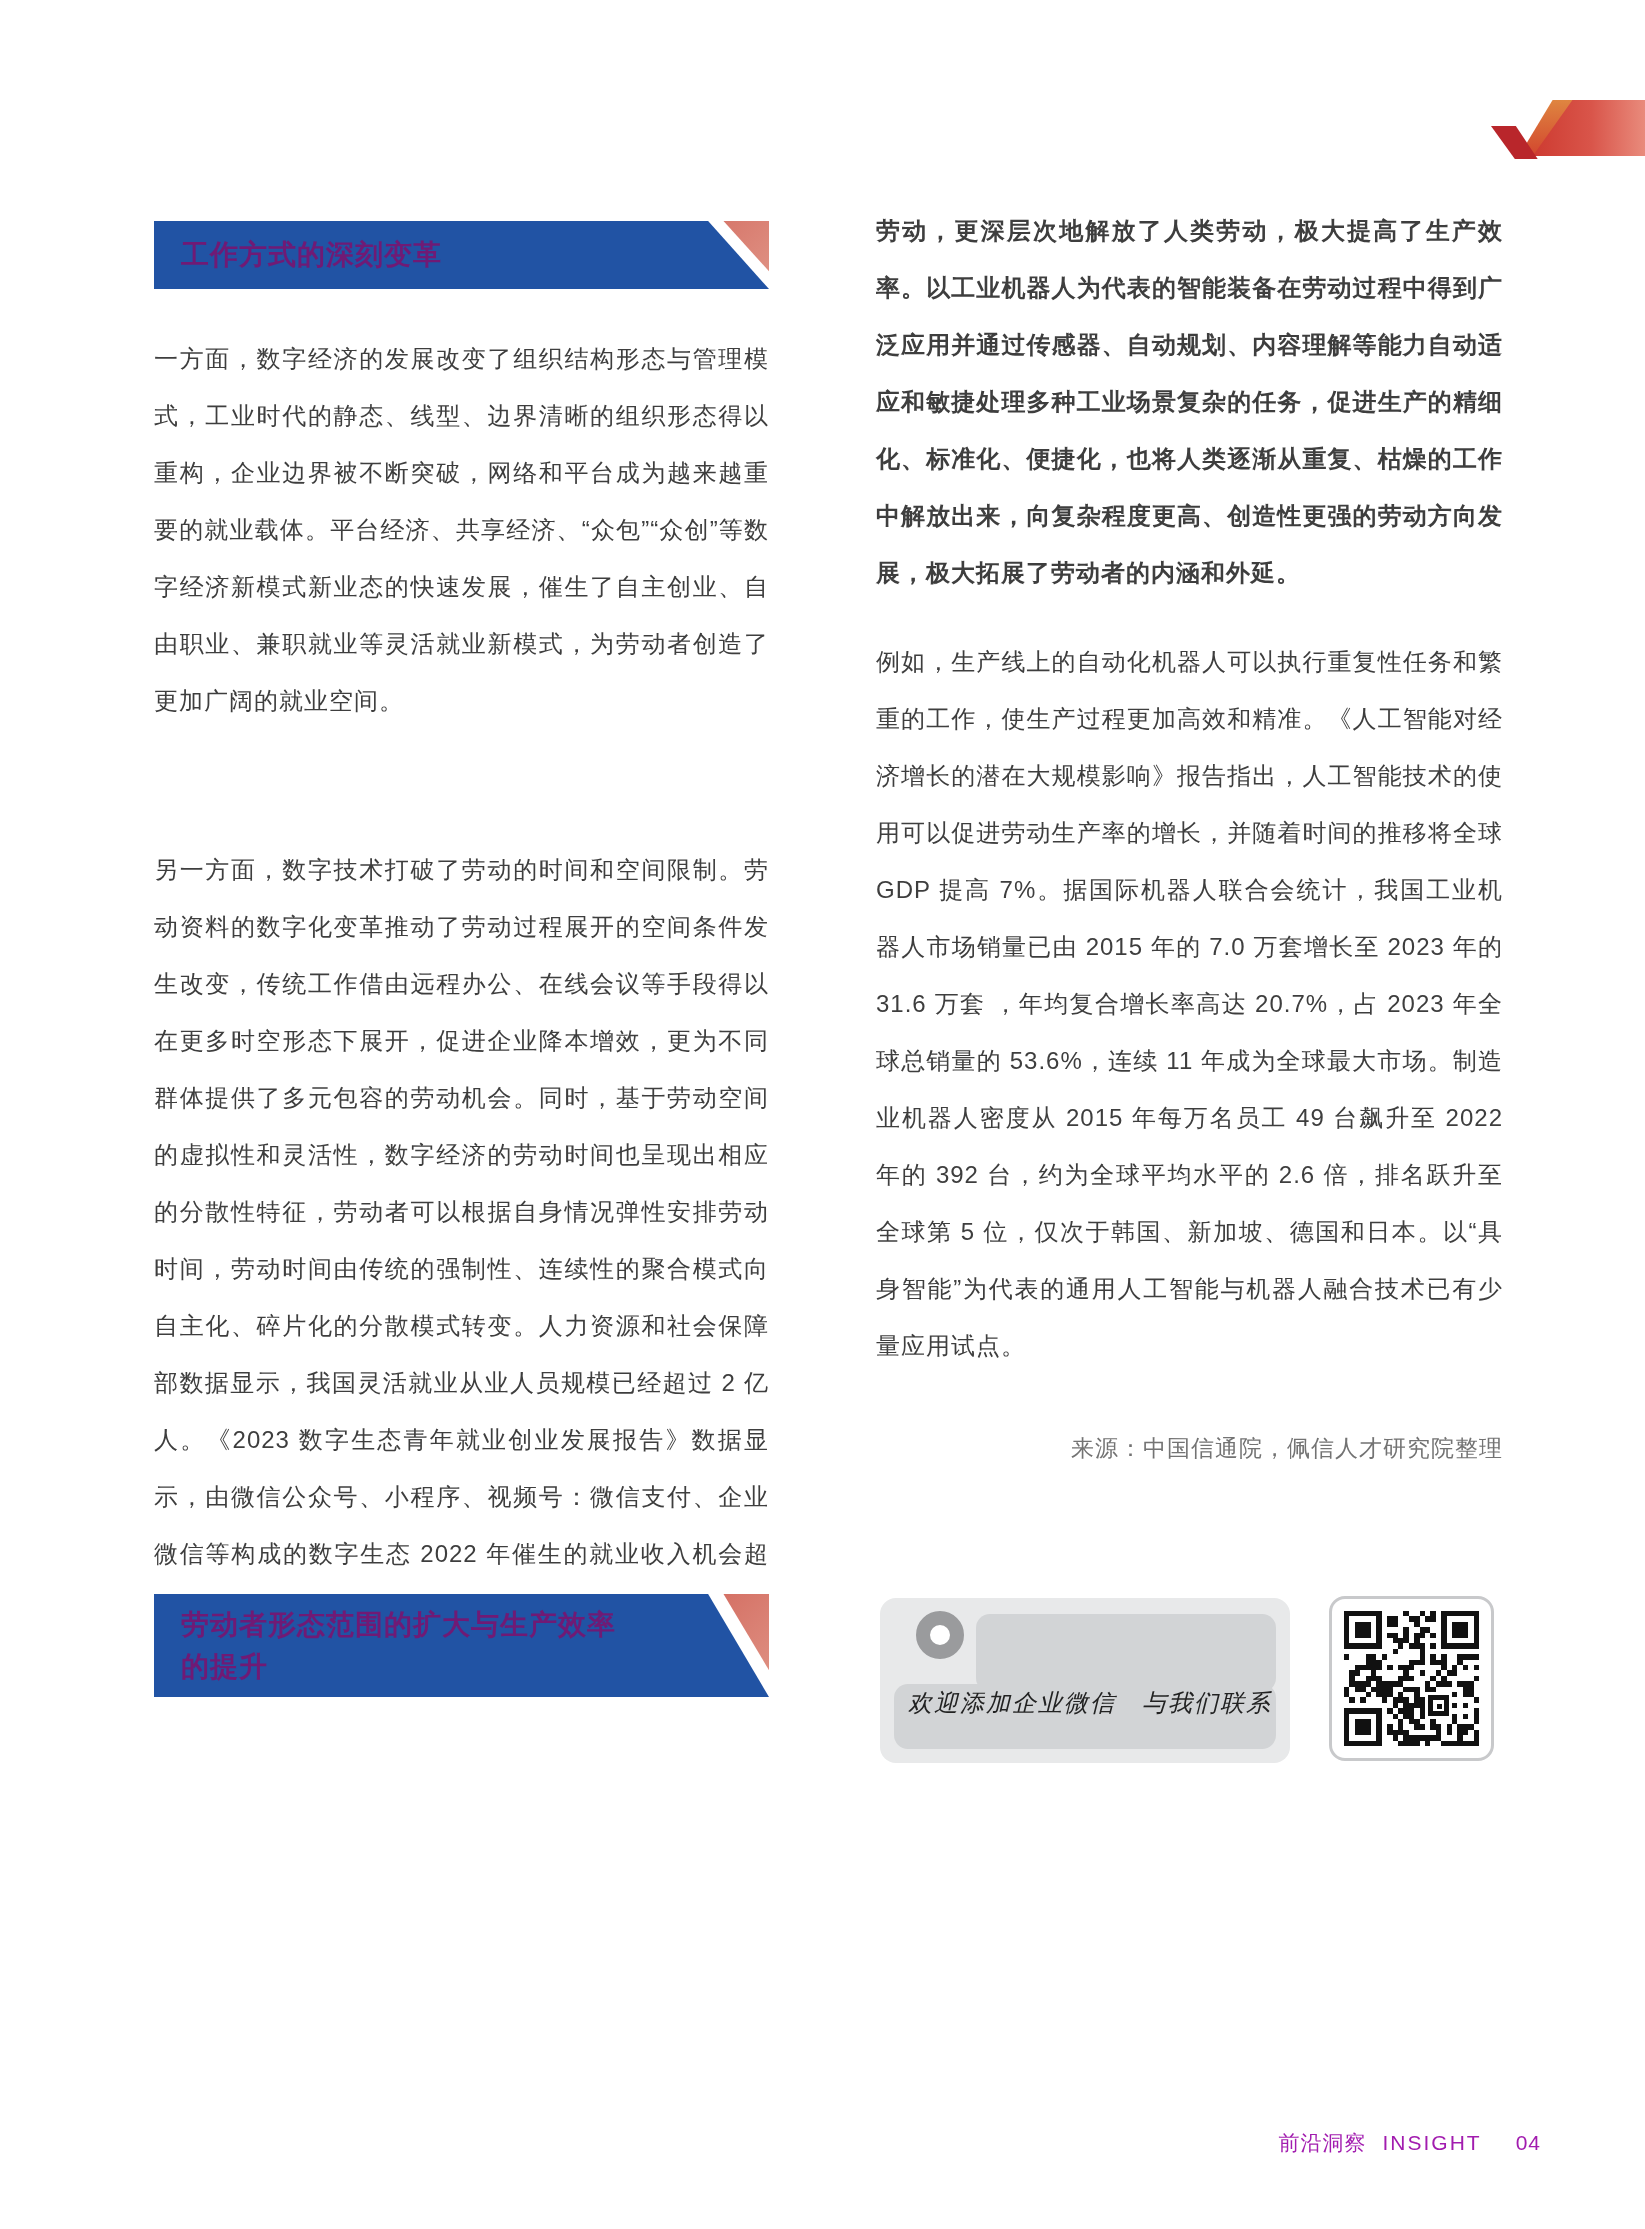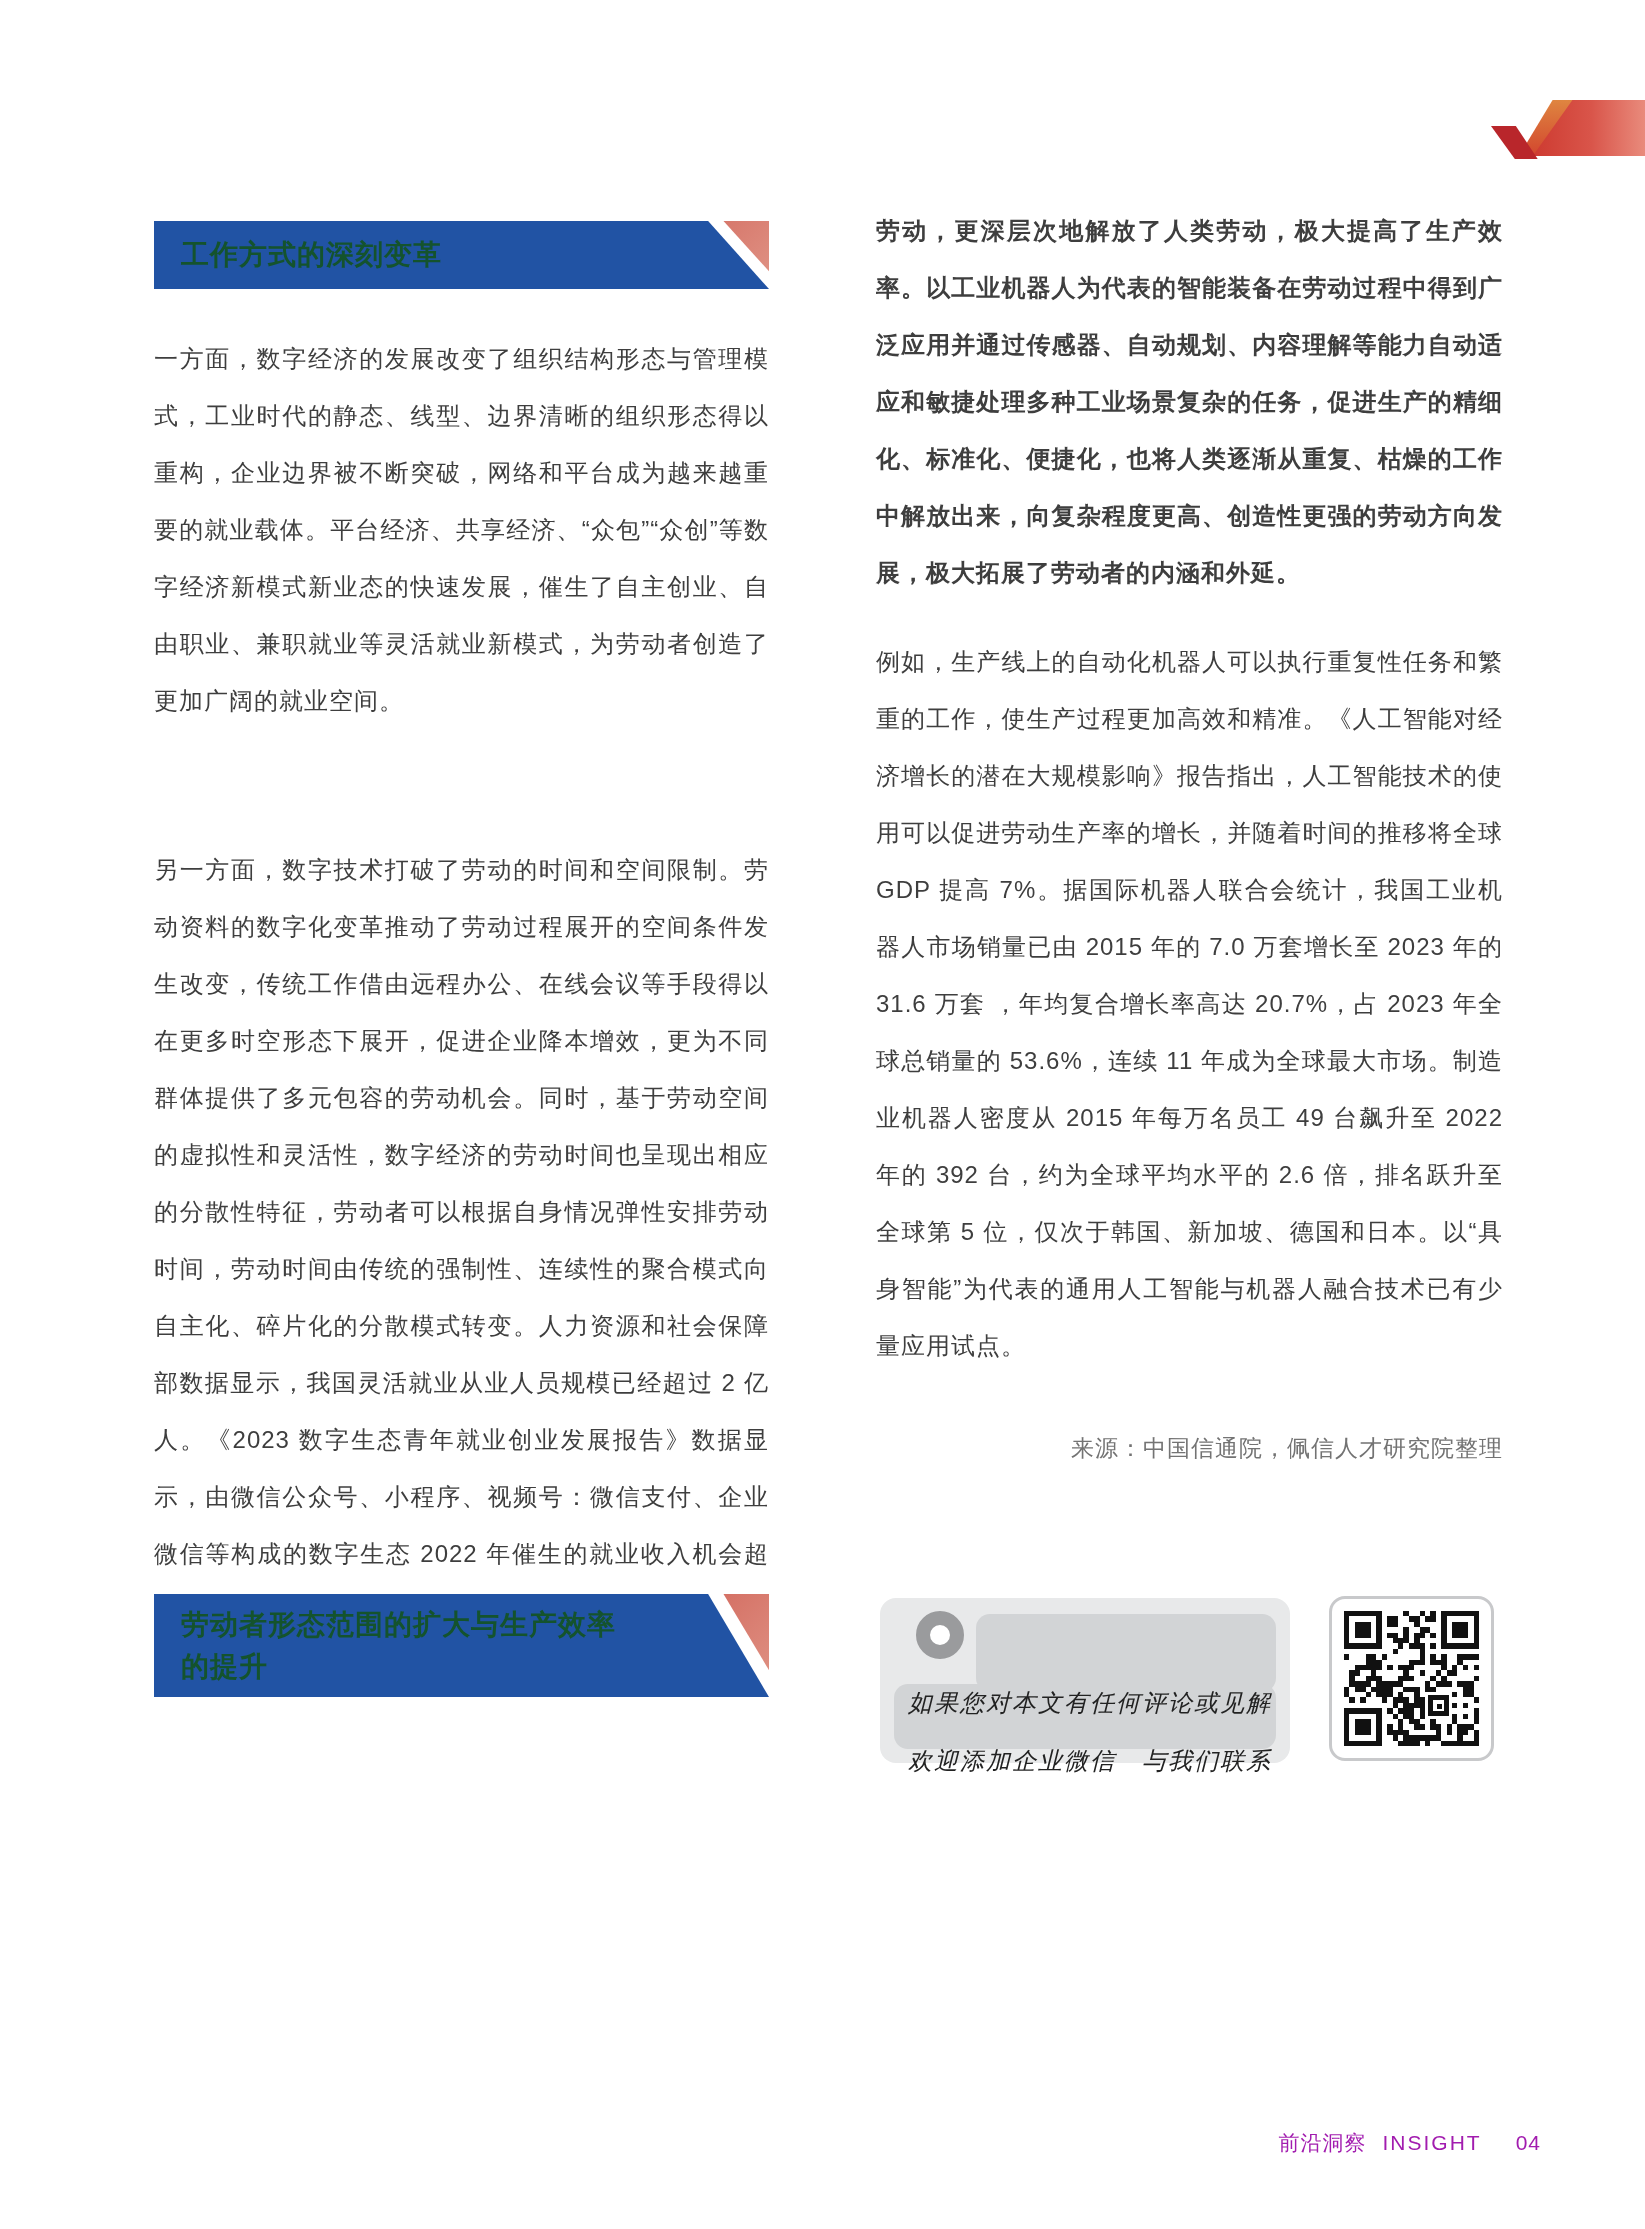--- a/index.html
+++ b/index.html
@@ -9,21 +9,21 @@
   
   .logo{position:absolute;top:92px;right:0;width:157px;height:72px;}
 
   
   .banner{position:absolute;background:transparent;}
   .banner .blue{position:absolute;inset:0;background:#2153a4;
       clip-path:polygon(0 0,90.1% 0,100% 100%,0 100%);}
   .banner .redcorner{position:absolute;inset:0;
       background:linear-gradient(135deg,#9e1c21 0%,#c2372f 45%,#e09486 100%);
       clip-path:polygon(92.6% 0,100% 0,100% 74%);}
-  .banner h2{position:relative;margin:0;color:#14532d;font-weight:bold;
+  .banner h2{position:relative;margin:0;color:#701a75;font-weight:bold;
       font-size:28px;line-height:42px;letter-spacing:1px;padding:0 0 0 27px;
       display:flex;flex-direction:column;justify-content:center;height:100%;}
 
   
   .para{position:absolute;margin:0;color:#3e3e3e;font-size:24px;line-height:57px;
       letter-spacing:1px;text-align:justify;text-justify:inter-ideograph;}
   .source{position:absolute;margin:0;color:#737373;font-size:23px;line-height:30px;
       letter-spacing:1px;text-align:right;}
 
   
@@ -98,21 +98,20 @@
 
   <p class="para" style="left:876px;top:633px;width:627px;">例如，生产线上的自动化机器人可以执行重复性任务和繁重的工作，使生产过程更加高效和精准。《人工智能对经济增长的潜在大规模影响》报告指出，人工智能技术的使用可以促进劳动生产率的增长，并随着时间的推移将全球 GDP 提高 7%。据国际机器人联合会统计，我国工业机器人市场销量已由 2015 年的 7.0 万套增长至 2023 年的 31.6 万套 ，年均复合增长率高达 20.7%，占 2023 年全球总销量的 53.6%，连续 11 年成为全球最大市场。制造业机器人密度从 2015 年每万名员工 49 台飙升至 2022 年的 392 台，约为全球平均水平的 2.6 倍，排名跃升至全球第 5 位，仅次于韩国、新加坡、德国和日本。以“具身智能”为代表的通用人工智能与机器人融合技术已有少量应用试点。</p>
 
   <p class="source" style="left:876px;top:1433px;width:627px;">来源：中国信通院，佩信人才研究院整理</p>
 
   <div class="contact">
     <div class="panel-step"></div>
     <div class="panel-main"></div>
     <div class="donut"></div>
     <div class="txt">
-      <div>如果您对本文有任何评论或见解</div>
       <div>欢迎添加企业微信　与我们联系</div>
     </div>
   </div>
 
   <div class="qrbox">
     <svg id="qr-svg" viewBox="0 0 25 25" shape-rendering="crispEdges">
         <rect x="11" y="0" width="1" height="1" fill="#111"></rect>
         <rect x="14" y="0" width="1" height="1" fill="#111"></rect>
         <rect x="16" y="0" width="1" height="1" fill="#111"></rect>
         <rect x="8" y="1" width="1" height="1" fill="#111"></rect>

